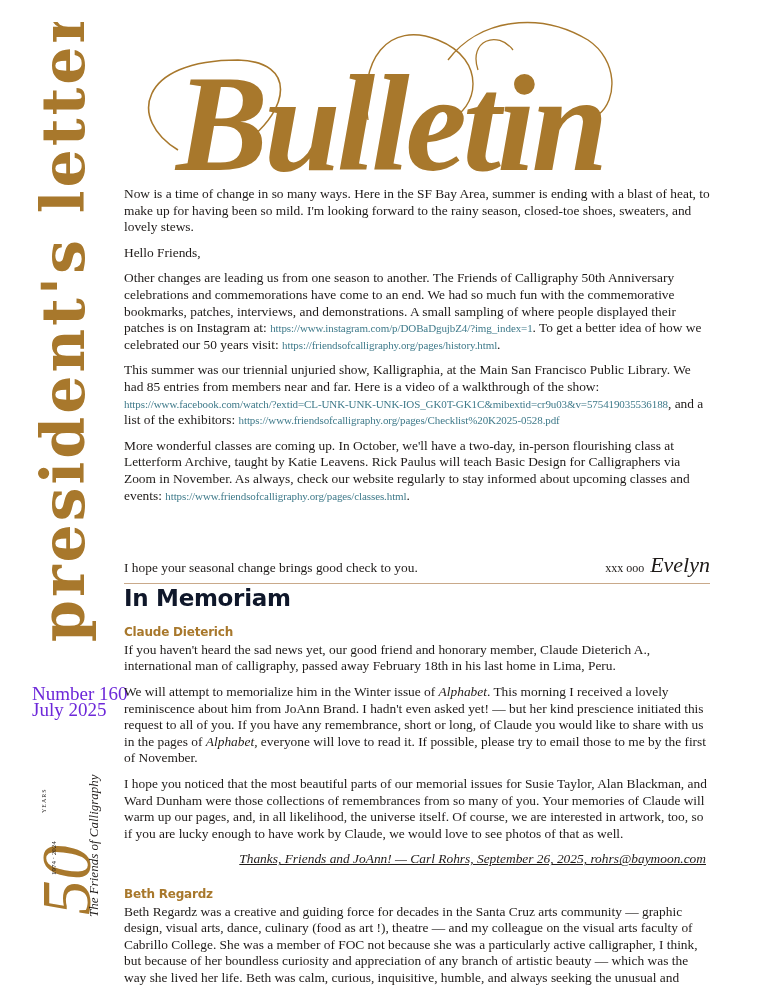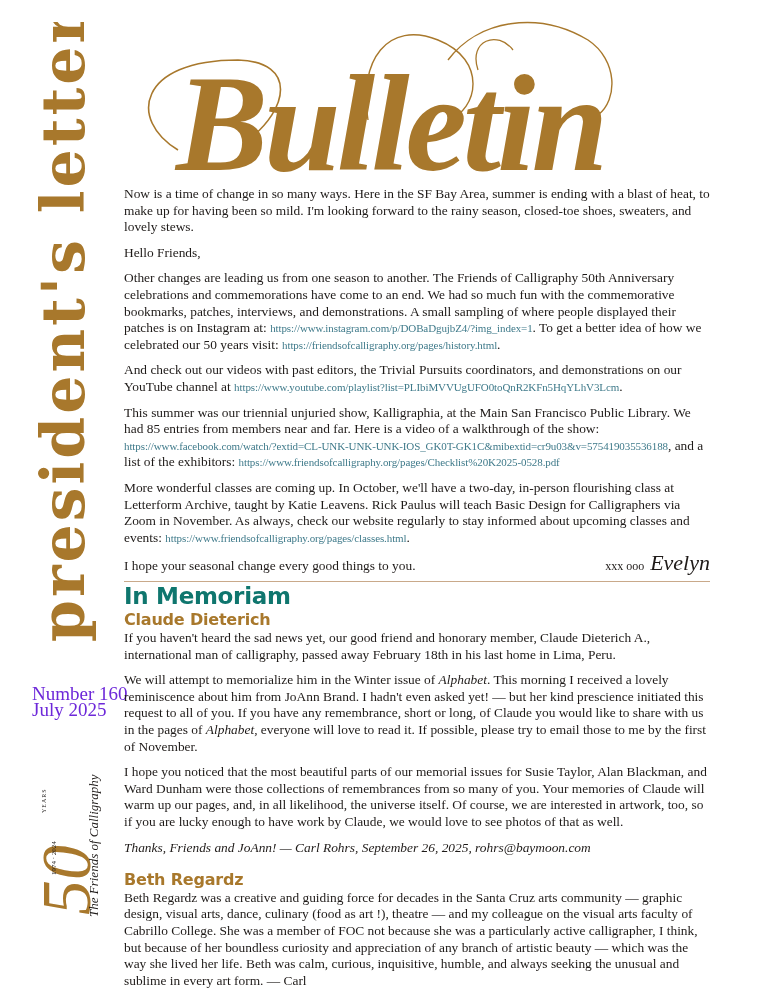--- a/index.html
+++ b/index.html
@@ -9,26 +9,26 @@
     #masthead svg { width: 100%; height: 100%; }
     #sidebar-title { position: absolute; left: 22px; top: 22px; width: 80px; height: 620px; }
     #sidebar-title svg { width: 100%; height: 100%; }
     #issue { position: absolute; left: 32px; top: 686px; font-size: 19px; line-height: 16px; color: #6d28d9; }
     #logo { position: absolute; left: 28px; top: 760px; width: 80px; height: 170px; }
     #logo svg { width: 100%; height: 100%; }
     #content { position: absolute; left: 124px; top: 186px; width: 586px; font-size: 13.4px; line-height: 16.6px; }
     #content p { margin: 0 0 9px 0; }
     .lnk { color: #3f7a8a; font-size: 11px; letter-spacing: -0.1px; }
     .signoff { display: flex; justify-content: space-between; align-items: flex-end; margin-top: 4px; }
-    .signoff .sig { font-size: 12px; }
+    .signoff .sig { font-size: 12px; margin-top: 44px; }
     .signoff .sig .name { font-family: "Liberation Serif", serif; font-style: italic; font-size: 22px; margin-left: 6px; }
     .rule { height: 1px; background: #c9a98a; margin: 6px 0 6px 0; }
-    h1.sec { font-family: "DejaVu Sans", sans-serif; font-weight: bold; color: #0f766e; font-size: 23px; margin: 4px 0 4px 0; letter-spacing: -0.3px; }
-    h2.sub { font-family: "DejaVu Sans", sans-serif; font-weight: bold; color: #a8782c; font-size: 16px; margin: 8px 0 1px 0; letter-spacing: -0.2px; }
-    .credit { text-align: left; font-style: italic; margin: 2px 0 16px 0; padding-right: 4px; }
+    h1.sec { font-family: "DejaVu Sans", sans-serif; font-weight: bold; color: #0f172a; font-size: 23px; margin: 4px 0 4px 0; letter-spacing: -0.3px; }
+    h2.sub { font-family: "DejaVu Sans", sans-serif; font-weight: bold; color: #a8782c; font-size: 12px; margin: 18px 0 1px 0; letter-spacing: -0.2px; }
+    .credit { text-align: right; font-style: italic; margin: 2px 0 16px 0; padding-right: 4px; text-decoration: underline; }
     .cont { text-align: right; font-style: italic; font-size: 9.5px; margin-top: 6px; padding-right: 12px; }
     p.tight { margin-top: 0; }
   </style>
 </head>
 <body>
 
 <div id="masthead">
   <svg viewBox="0 0 600 180">
 
     <path d="M60 150 C10 120, 20 60, 120 60 C180 62, 170 110, 130 140" fill="none" stroke="#a8782c" stroke-width="1.6"></path>
@@ -63,34 +63,31 @@
 
 <div id="content">
   <p>Now is a time of change in so many ways. Here in the SF Bay Area, summer is ending with a blast of heat, to make up for having been so mild. I'm looking forward to the rainy season, closed-toe shoes, sweaters, and lovely stews.</p>
 
   <p>Hello Friends,</p>
 
   <p>
     <span>Other changes are leading us from one season to another. The Friends of Calligraphy 50th Anniversary celebrations and commemorations have come to an end. We had so much fun with the commemorative bookmarks, patches, interviews, and demonstrations. A small sampling of where people displayed their patches is on Instagram at: </span><a class="lnk">https://www.instagram.com/p/DOBaDgujbZ4/?img_index=1</a><span>. To get a better idea of how we celebrated our 50 years visit: </span><a class="lnk">https://friendsofcalligraphy.org/pages/history.html</a><span>.</span>
   </p>
 
-  <p>
-    <span>And check out our videos with past editors, the Trivial Pursuits coordinators, and demonstrations on our YouTube channel at </span><a class="lnk">https://www.youtube.com/playlist?list=PLIbiMVVUgUFO0toQnR2KFn5HqYLhV3Lcm</a><span>.</span>
-  </p>
 
   <p>
     <span>This summer was our triennial unjuried show, Kalligraphia, at the Main San Francisco Public Library. We had 85 entries from members near and far. Here is a video of a walkthrough of the show: </span><a class="lnk">https://www.facebook.com/watch/?extid=CL-UNK-UNK-UNK-IOS_GK0T-GK1C&amp;mibextid=cr9u03&amp;v=575419035536188</a><span>, and a list of the exhibitors: </span><a class="lnk">https://www.friendsofcalligraphy.org/pages/Checklist%20K2025-0528.pdf</a>
   </p>
 
   <p>
     <span>More wonderful classes are coming up. In October, we'll have a two-day, in-person flourishing class at Letterform Archive, taught by Katie Leavens. Rick Paulus will teach Basic Design for Calligraphers via Zoom in November. As always, check our website regularly to stay informed about upcoming classes and events: </span><a class="lnk">https://www.friendsofcalligraphy.org/pages/classes.html</a><span>.</span>
   </p>
 
   <div class="signoff">
-    <span>I hope your seasonal change every good things to you.</span>
+    <span>I hope your seasonal change brings good check to you.</span>
     <span class="sig">
       <span>xxx ooo</span><span class="name">Evelyn</span>
     </span>
   </div>
 
   <div class="rule"></div>
 
   <h1 class="sec">In Memoriam</h1>
 
   <h2 class="sub">Claude Dieterich</h2>

